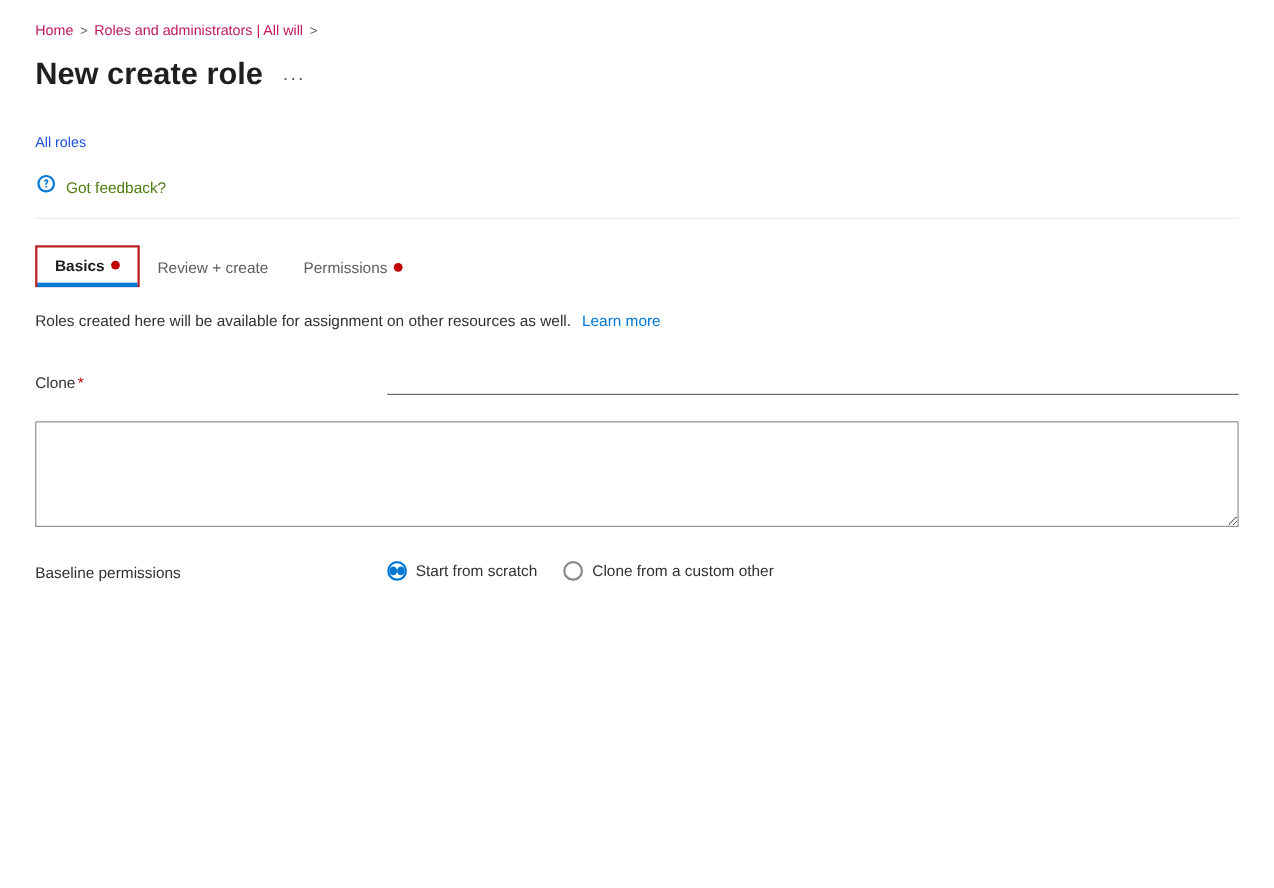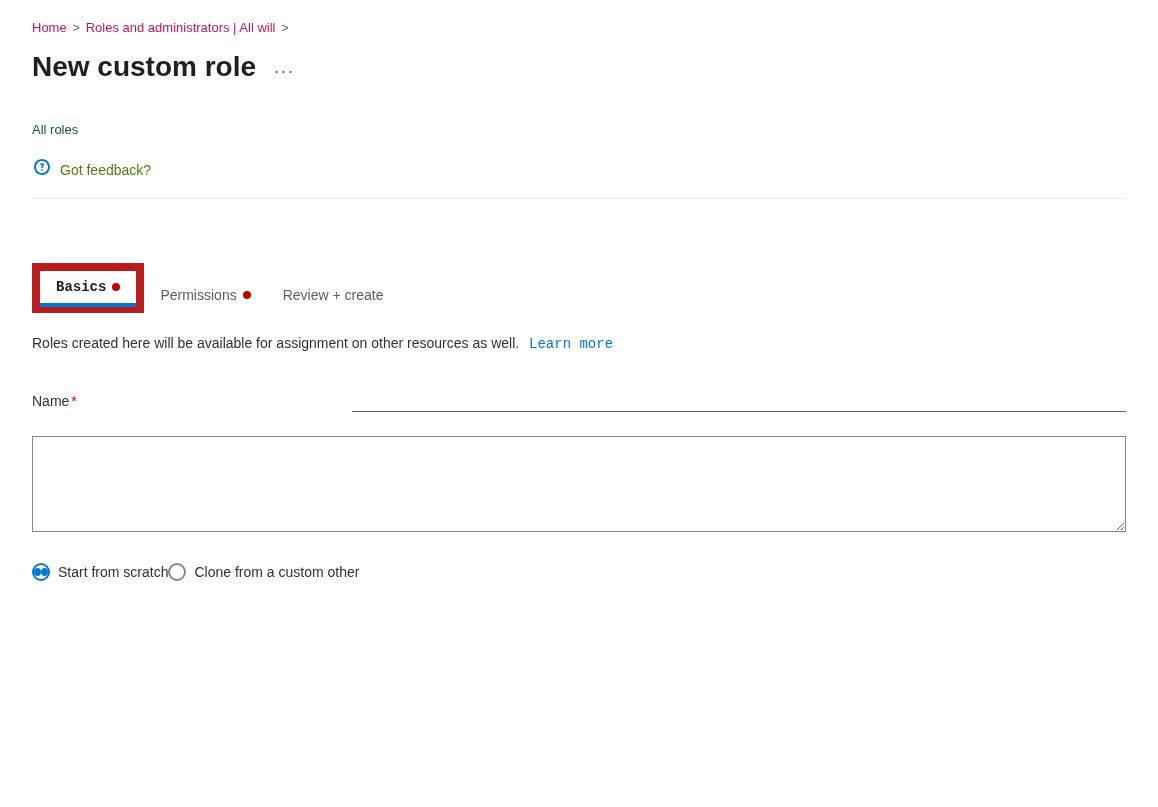--- a/index.html
+++ b/index.html
@@ -55,21 +55,21 @@
       border: none;
       cursor: pointer;
       color: #605e5c;
       font-size: 18px;
       padding: 2px 6px;
       border-radius: 2px;
       letter-spacing: 2px;
     }
 
     .page-subtitle {
-      color: #14532d;
+      color: #1d4ed8;
       font-size: 13px;
       margin-bottom: 20px;
       margin-top: 39px;
     }
 
     .feedback-bar {
       display: flex;
       align-items: center;
       gap: 8px;
       padding-bottom: 16px;
@@ -137,21 +137,20 @@
       font-size: 14px;
       color: #323130;
       margin-bottom: 32px;
       line-height: 1.5;
     }
 
     .info-bar .learn-more-link {
       color: #0078d4;
       cursor: pointer;
       text-decoration: none;
-      font-family: Liberation Mono, monospace;
     }
 
     .form-section {
       display: flex;
       flex-direction: column;
       gap: 0;
     }
 
     .form-row {
       display: flex;
@@ -197,20 +196,21 @@
       outline: none;
       background: transparent;
       font-family: inherit;
       min-height: 96px;
       resize: vertical;
     }
 
     .radio-group {
       display: flex;
       align-items: center;
+      gap: 24px;
       padding-top: 4px;
     }
 
     .radio-option {
       display: flex;
       align-items: center;
       gap: 8px;
       cursor: pointer;
     }
 
@@ -250,76 +250,77 @@
 <body>
 
 <nav class="breadcrumb">
   <a class="breadcrumb-item">Home</a>
   <span class="breadcrumb-separator">&gt;</span>
   <a class="breadcrumb-item">Roles and administrators | All will</a>
   <span class="breadcrumb-separator">&gt;</span>
 </nav>
 
 <div class="page-title-row">
-  <h1 class="page-title">New custom role</h1>
+  <h1 class="page-title">New create role</h1>
   <button class="more-options-btn">...</button>
 </div>
 <div class="page-subtitle">All roles</div>
 
 <div class="feedback-bar">
   <span class="feedback-icon">
     <svg width="20" height="20" viewBox="0 0 20 20" fill="none" xmlns="http://www.w3.org/2000/svg">
       <path d="M10 2C5.58 2 2 5.58 2 10C2 14.42 5.58 18 10 18C14.42 18 18 14.42 18 10C18 5.58 14.42 2 10 2ZM10 16C6.69 16 4 13.31 4 10C4 6.69 6.69 4 10 4C13.31 4 16 6.69 16 10C16 13.31 13.31 16 10 16Z" fill="#0078d4"></path>
       <path d="M10 6C8.9 6 8 6.9 8 8H9.5C9.5 7.72 9.72 7.5 10 7.5C10.28 7.5 10.5 7.72 10.5 8C10.5 8.5 9 9.1 9 11H10.5C10.5 9.8 12 9.1 12 8C12 6.9 11.1 6 10 6ZM9.25 12H10.75V13.5H9.25V12Z" fill="#0078d4"></path>
     </svg>
   </span>
   <a class="feedback-link">Got feedback?</a>
 </div>
 
 <div class="tabs-container">
 
-  <button class="tab active" style="padding: 8px 16px 10px 16px; border: 8px solid #b91c1c; background: none; cursor: pointer; font-family: Liberation Mono, monospace; position: relative; margin-top: 40px;">
+  <button class="tab active" style="padding: 8px 16px 10px 16px; border: 2px solid #b91c1c; background: none; cursor: pointer; font-family: Liberation Sans, sans-serif; position: relative;">
     <span>Basics</span>
     <span class="tab-error-badge"></span>
     <span style="position: absolute; bottom: 0; left: 0; right: 0; height: 2px; background: #0078d4;"></span>
   </button>
 
+  <button class="tab" style="padding: 8px 16px 10px 16px; border: none; background: none; cursor: pointer; font-family: inherit; color: #605e5c; font-size: 14px;">
+    <span>Review + create</span>
+  </button>
+
   <button class="tab" style="padding: 8px 16px 10px 16px; border: none; background: none; cursor: pointer; font-family: inherit; display: flex; align-items: center; gap: 6px; color: #605e5c; font-size: 14px;">
     <span>Permissions</span>
     <span class="tab-error-badge"></span>
   </button>
-
-  <button class="tab" style="padding: 8px 16px 10px 16px; border: none; background: none; cursor: pointer; font-family: inherit; color: #605e5c; font-size: 14px;">
-    <span>Review + create</span>
-  </button>
 </div>
 
 <div class="info-bar">
   <span>Roles created here will be available for assignment on other resources as well.</span>
   <a class="learn-more-link" style="margin-left: 6px; color: #0078d4; text-decoration: none; cursor: pointer;">Learn more</a>
 </div>
 
 <div class="form-section">
 
   <div class="form-row">
     <div class="form-label">
-      <span>Name</span><span class="required-star">*</span>
+      <span>Clone</span><span class="required-star">*</span>
     </div>
     <div class="form-control-wrap">
       <input type="text" class="form-input" style="">
     </div>
   </div>
 
   <div class="form-row">
     <div class="form-control-wrap">
       <textarea class="form-textarea" style=""></textarea>
     </div>
   </div>
 
   <div class="form-row">
+    <div class="form-label">Baseline permissions</div>
     <div class="form-control-wrap">
       <div class="radio-group">
 
         <label class="radio-option">
           <div class="radio-circle selected">
           <div style="width: 8px; height: 8px; border-radius: 50%; background: rgb(0, 120, 212);"></div>
             </div>
           <span class="radio-label">Start from scratch</span>
         </label>
 

